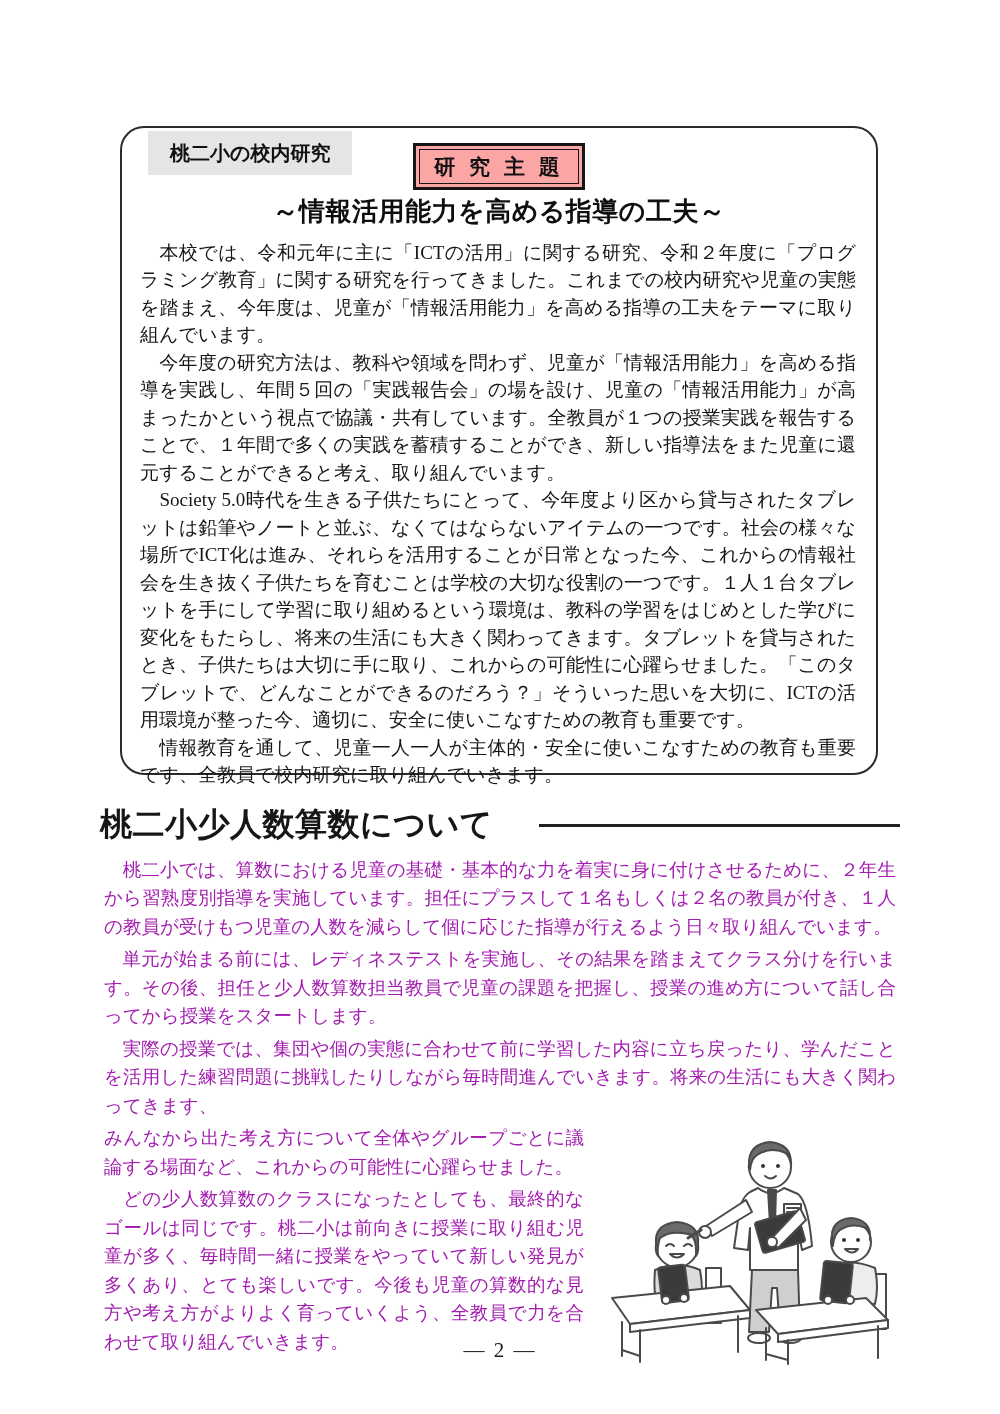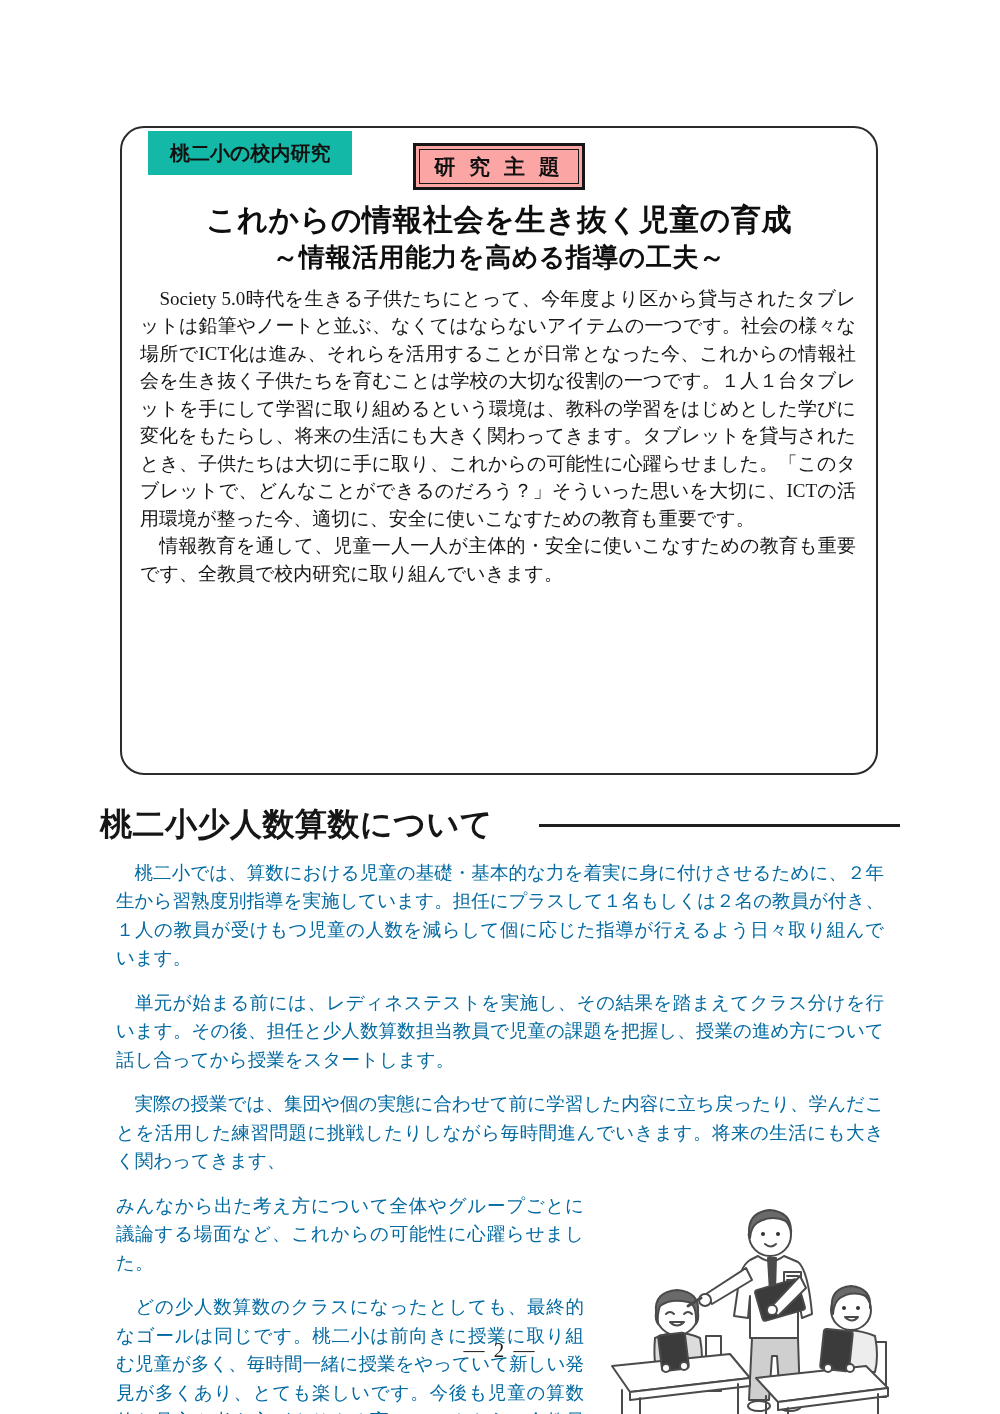--- a/index.html
+++ b/index.html
@@ -15,21 +15,21 @@
   
   .research-box {
     position: absolute; left: 120px; top: 126px;
     width: 758px; height: 649px;
     border: 2.5px solid #2b2b2b; border-radius: 24px;
     box-sizing: border-box;
     background: #fff;
   }
   .corner-label {
     position: absolute; left: 26px; top: 3px;
-    background: #14b8a6;
+    background: #e5e5e5;
     padding: 12px 22px;
     font-family: "Liberation Sans", "DejaVu Sans", sans-serif;
     font-size: 20px; font-weight: 600; color: #111;
     line-height: 1;
   }
   .subject-frame {
     width: max-content; margin: 15px auto 0;
     border: 3px solid #161616; padding: 3px;
     background: #fca5a5;
   }
@@ -70,24 +70,24 @@
     font-family: "Liberation Sans", "DejaVu Sans", sans-serif;
     font-size: 32px; font-weight: bold; color: #161616;
     letter-spacing: 0.5px; line-height: 1.15; white-space: nowrap;
   }
   .heading-rule {
     flex: 1; height: 3px; background: #1f1f1f;
     margin-left: 10px; margin-top: 2px;
   }
   .math-body { margin-top: 13px; }
   .math-body p {
-    margin: 16px;
+    margin: 4px;
     font-size: 18.5px; line-height: 28.5px;
     text-align: justify;
-    color: #0369a1;
+    color: #a21caf;
   }
   .illustration {
     float: right;
     width: 300px; height: 238px;
     margin: 4px 0 4px 16px;
   }
   .illustration svg { width: 100%; height: 100%; display: block; }
 
   .page-footer {
     position: absolute; left: 0; top: 1338px; width: 100%;
@@ -101,24 +101,25 @@
 
 <div class="page">
 
   <section class="research-box">
     <div class="corner-label">桃二小の校内研究</div>
 
     <div class="subject-frame">
       <div class="subject-inner">研 究 主 題</div>
     </div>
 
-    <h1 class="box-title">これからの情報社会を生き抜く児童の育成</h1>
     <h2 class="box-subtitle">～情報活用能力を高める指導の工夫～</h2>
 
     <div class="box-body">
+      <p>　本校では、令和元年に主に「ICTの活用」に関する研究、令和２年度に「プログラミング教育」に関する研究を行ってきました。これまでの校内研究や児童の実態を踏まえ、今年度は、児童が「情報活用能力」を高める指導の工夫をテーマに取り組んでいます。</p>
+      <p>　今年度の研究方法は、教科や領域を問わず、児童が「情報活用能力」を高める指導を実践し、年間５回の「実践報告会」の場を設け、児童の「情報活用能力」が高まったかという視点で協議・共有しています。全教員が１つの授業実践を報告することで、１年間で多くの実践を蓄積することができ、新しい指導法をまた児童に還元することができると考え、取り組んでいます。</p>
       <p>　Society 5.0時代を生きる子供たちにとって、今年度より区から貸与されたタブレットは鉛筆やノートと並ぶ、なくてはならないアイテムの一つです。社会の様々な場所でICT化は進み、それらを活用することが日常となった今、これからの情報社会を生き抜く子供たちを育むことは学校の大切な役割の一つです。１人１台タブレットを手にして学習に取り組めるという環境は、教科の学習をはじめとした学びに変化をもたらし、将来の生活にも大きく関わってきます。タブレットを貸与されたとき、子供たちは大切に手に取り、これからの可能性に心躍らせました。「このタブレットで、どんなことができるのだろう？」そういった思いを大切に、ICTの活用環境が整った今、適切に、安全に使いこなすための教育も重要です。</p>
       <p>　情報教育を通して、児童一人一人が主体的・安全に使いこなすための教育も重要です、全教員で校内研究に取り組んでいきます。</p>
     </div>
   </section>
 
   <section class="math-section">
     <div class="heading-row">
       <h2 class="math-heading">桃二小少人数算数について</h2>
       <div class="heading-rule"></div>
     </div>

